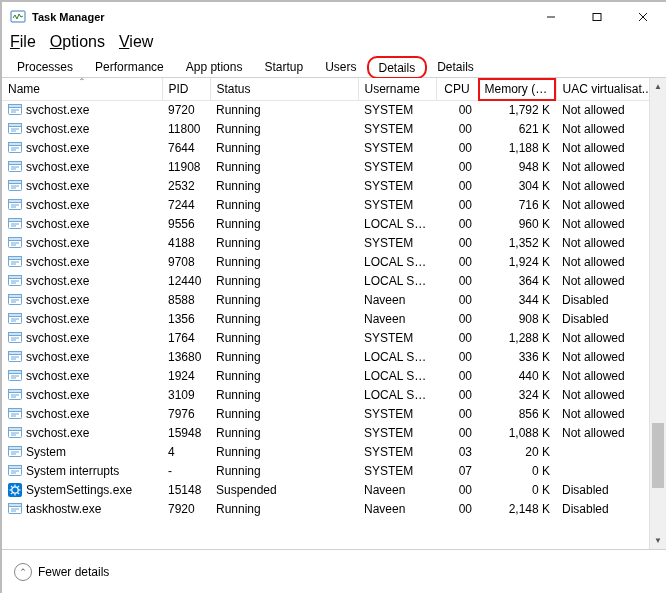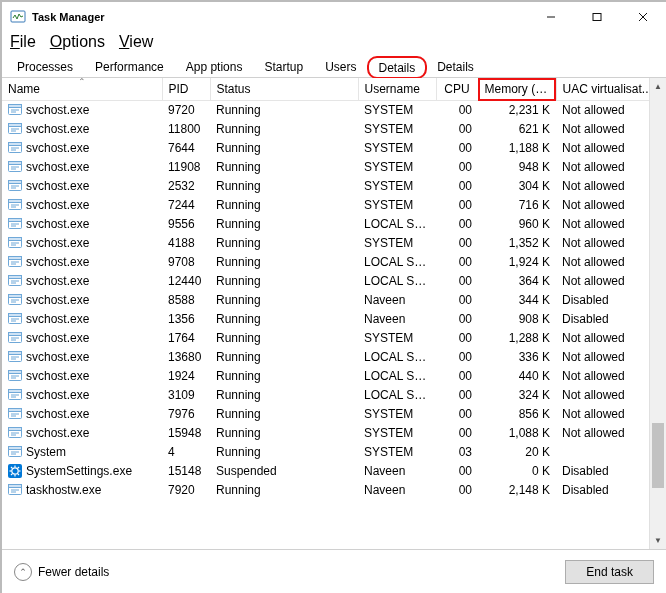--- a/index.html
+++ b/index.html
@@ -247,21 +247,21 @@
             <td><span class="proc-icon"><svg width="14" height="14" viewBox="0 0 14 14">
                   <rect x="0.5" y="1.5" width="13" height="10" rx="1" fill="#fff" stroke="#6fa8d8"></rect>
                   <rect x="0.5" y="1.5" width="13" height="3" fill="#cfe3f5" stroke="#6fa8d8"></rect>
                   <rect x="3" y="6.5" width="8" height="1" fill="#6fa8d8"></rect>
                   <rect x="3" y="8.5" width="5" height="1" fill="#6fa8d8"></rect>
                 </svg></span><span>svchost.exe</span></td>
             <td>9720</td>
             <td>Running</td>
             <td>SYSTEM</td>
             <td class="num">00</td>
-            <td class="num">2,231 K</td>
+            <td class="num">1,792 K</td>
             <td>Not allowed</td>
           </tr>
           <tr>
             <td><span class="proc-icon"><svg width="14" height="14" viewBox="0 0 14 14">
                   <rect x="0.5" y="1.5" width="13" height="10" rx="1" fill="#fff" stroke="#6fa8d8"></rect>
                   <rect x="0.5" y="1.5" width="13" height="3" fill="#cfe3f5" stroke="#6fa8d8"></rect>
                   <rect x="3" y="6.5" width="8" height="1" fill="#6fa8d8"></rect>
                   <rect x="3" y="8.5" width="5" height="1" fill="#6fa8d8"></rect>
                 </svg></span><span>svchost.exe</span></td>
             <td>11800</td>
@@ -500,20 +500,34 @@
                   <rect x="0.5" y="1.5" width="13" height="10" rx="1" fill="#fff" stroke="#6fa8d8"></rect>
                   <rect x="0.5" y="1.5" width="13" height="3" fill="#cfe3f5" stroke="#6fa8d8"></rect>
                   <rect x="3" y="6.5" width="8" height="1" fill="#6fa8d8"></rect>
                   <rect x="3" y="8.5" width="5" height="1" fill="#6fa8d8"></rect>
                 </svg></span><span>System</span></td>
             <td>4</td>
             <td>Running</td>
             <td>SYSTEM</td>
             <td class="num">03</td>
             <td class="num">20 K</td>
+            <td></td>
+          </tr>
+          <tr>
+            <td><span class="proc-icon"><svg width="14" height="14" viewBox="0 0 14 14">
+                  <rect x="0.5" y="1.5" width="13" height="10" rx="1" fill="#fff" stroke="#6fa8d8"></rect>
+                  <rect x="0.5" y="1.5" width="13" height="3" fill="#cfe3f5" stroke="#6fa8d8"></rect>
+                  <rect x="3" y="6.5" width="8" height="1" fill="#6fa8d8"></rect>
+                  <rect x="3" y="8.5" width="5" height="1" fill="#6fa8d8"></rect>
+                </svg></span><span>System interrupts</span></td>
+            <td>-</td>
+            <td>Running</td>
+            <td>SYSTEM</td>
+            <td class="num">07</td>
+            <td class="num">0 K</td>
             <td></td>
           </tr>
           <tr>
             <td><span class="proc-icon"><svg width="14" height="14" viewBox="0 0 14 14">
                   <rect width="14" height="14" rx="2" fill="#0078d7"></rect>
                   <circle cx="7" cy="7" r="3.2" fill="none" stroke="#fff" stroke-width="1.2"></circle>
                   <g stroke="#fff" stroke-width="1.2">
                     <line x1="7" y1="1.5" x2="7" y2="3.5"></line>
                     <line x1="7" y1="10.5" x2="7" y2="12.5"></line>
                     <line x1="1.5" y1="7" x2="3.5" y2="7"></line>
@@ -556,14 +570,13 @@
       <div class="sb-btn">▼</div>
     </div>
   </div>
 </div>
 
 <div class="footer">
   <div class="fewer">
     <span class="fewer-circle">⌃</span>
     <span>Fewer details</span>
   </div>
-  <button class="endtask">End task</button>
 </div>
 
 </body></html>

